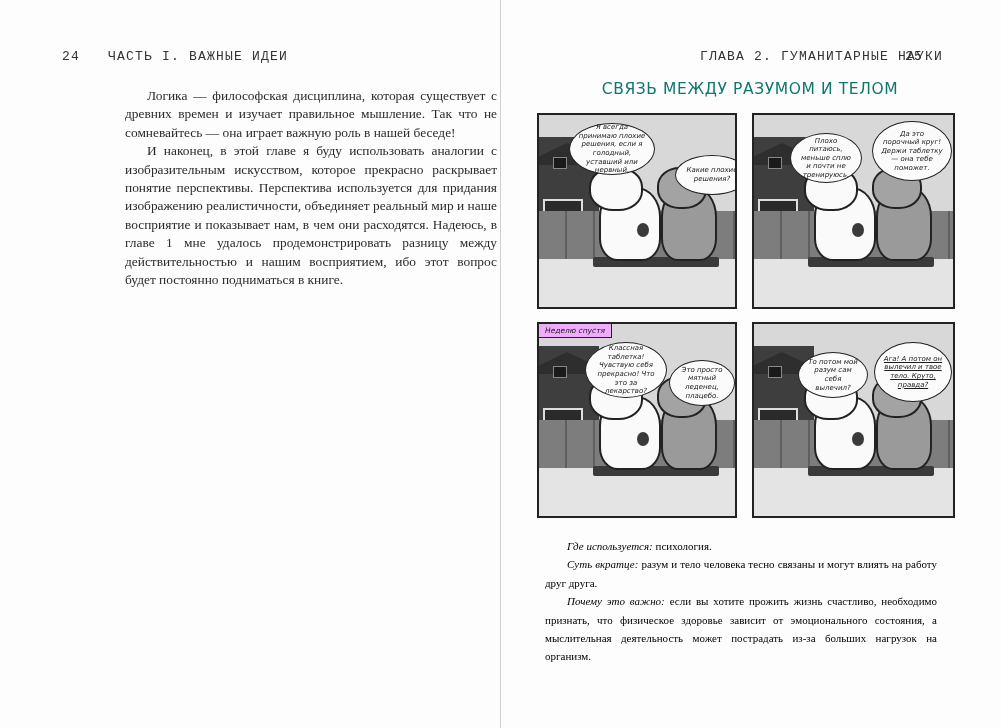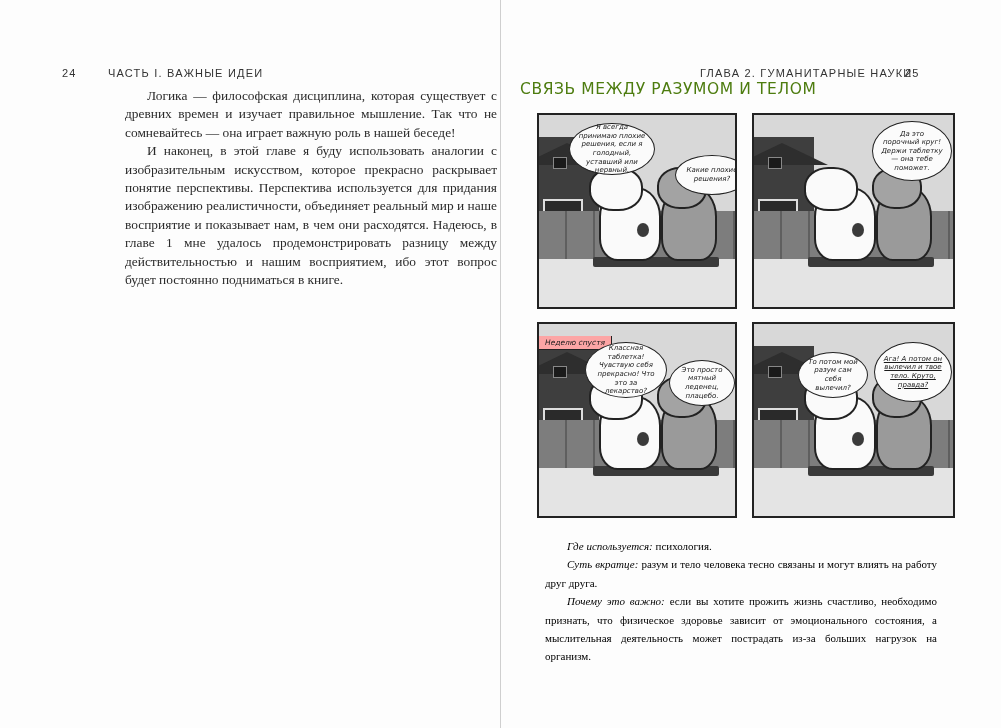--- a/index.html
+++ b/index.html
@@ -1,49 +1,49 @@
 <!DOCTYPE html>
 <html><head>
 <meta charset="utf-8">
 <style>
   html, body { margin:0; padding:0; }
   body { width:1001px; height:728px; background:#ffffff; position:relative; overflow:hidden; font-family:"Liberation Serif", serif; color:#2b2b2b; }
   .page { position:absolute; top:0; height:728px; background:#fdfdfd; }
   .page.left { left:0; width:500px; }
   .page.right { left:501px; width:500px; }
   .gutter { position:absolute; left:500px; top:0; width:1px; height:728px; background:#cfcfcf; }
-  .running { position:absolute; top:49px; font-family:Liberation Sans, sans-serif; font-size:11px; letter-spacing:1.2px; color:#333;margin-top:18px; }
+  .running { position:absolute; top:49px; font-family:Liberation Mono, monospace; font-size:13px; letter-spacing:1.2px; color:#333; }
   .pg-num-left { left:62px; }
   .run-left { left:108px; }
   .run-right { left:700px; }
   .pg-num-right { left:905px; }
   .body-text { position:absolute; left:86px; top:87px; width:372px; font-size:13.4px; line-height:18.4px; text-align:justify; color:#2a2a2a;margin-left:39px; }
   .body-text p { margin:0; text-indent:22px; }
-  .section-title { position:absolute; left:520px; top:80px; width:460px; text-align:left; font-family:"DejaVu Sans", sans-serif; font-size:15.5px; letter-spacing:0.6px; color:#4d7c0f; }
+  .section-title { position:absolute; left:520px; top:80px; width:460px; text-align:center; font-family:"DejaVu Sans", sans-serif; font-size:15.5px; letter-spacing:0.6px; color:#0f766e; }
   .comic { position:absolute; left:537px; top:113px; width:420px; height:410px; }
   .panel { position:absolute; width:200px; height:196px; border:2px solid #222; box-sizing:border-box; overflow:hidden; background:#cfcfcf; }
   .panel.p1 { left:0; top:0; }
   .panel.p2 { left:215px; top:0; width:203px; }
   .panel.p3 { left:0; top:209px; }
   .panel.p4 { left:215px; top:209px; width:203px; }
   .sky { position:absolute; left:0; top:0; width:100%; height:60%; background:#d8d8d8; }
   .barn { position:absolute; left:-4px; top:22px; width:64px; height:90px; background:#3e3e3e; }
   .barn-roof { position:absolute; left:-14px; top:6px; width:0; height:0; border-left:46px solid transparent; border-right:46px solid transparent; border-bottom:22px solid #2e2e2e; }
   .barn-window { position:absolute; left:18px; top:20px; width:12px; height:10px; background:#1a1a1a; border:1px solid #888; }
   .barn-door { position:absolute; left:8px; top:62px; width:40px; height:28px; background:#2a2a2a; border:2px solid #ddd; box-sizing:border-box; }
   .fence { position:absolute; left:0; top:96px; width:100%; height:56px; background:repeating-linear-gradient(90deg,#7d7d7d 0 26px,#5f5f5f 26px 28px); }
   .ground { position:absolute; left:0; bottom:0; width:100%; height:48px; background:#e4e4e4; }
   .bench { position:absolute; left:54px; bottom:40px; width:126px; height:10px; background:#3a3a3a; border-radius:2px; }
   .cow { position:absolute; left:60px; bottom:46px; width:58px; height:70px; background:#fafafa; border:2px solid #222; border-radius:40% 40% 30% 30%; }
   .cow-spot { position:absolute; left:36px; top:34px; width:12px; height:14px; background:#3a3a3a; border-radius:50%; }
   .cow-head { position:absolute; left:50px; bottom:96px; width:50px; height:40px; background:#fafafa; border:2px solid #222; border-radius:45%; }
   .pig { position:absolute; left:122px; bottom:46px; width:52px; height:70px; background:#9a9a9a; border:2px solid #222; border-radius:40% 40% 30% 30%; }
   .pig-head { position:absolute; left:118px; bottom:98px; width:46px; height:38px; background:#a3a3a3; border:2px solid #222; border-radius:45%; }
   .bubble { position:absolute; background:#fbfbfb; border:1.5px solid #222; border-radius:50%; display:flex; align-items:center; justify-content:center; text-align:center; font-family:"DejaVu Sans", sans-serif; font-style:italic; font-size:7px; line-height:8.6px; color:#1a1a1a; padding:4px 8px; box-sizing:border-box; }
-  .caption-box { position:absolute; left:0; top:0; background:#fca5a5; border-right:1.5px solid #222; border-bottom:1.5px solid #222; font-family:"DejaVu Sans", sans-serif; font-style:italic; font-size:7.5px; padding:2px 6px; color:#1a1a1a;margin-top:12px; }
+  .caption-box { position:absolute; left:0; top:0; background:#f0abfc; border-right:1.5px solid #222; border-bottom:1.5px solid #222; font-family:"DejaVu Sans", sans-serif; font-style:italic; font-size:7.5px; padding:2px 6px; color:#1a1a1a; }
   .note-wrap { position:absolute; left:567px; top:537px; width:370px; }
 </style>
 </head>
 <body>
 
 <div class="page left"></div>
 <div class="gutter"></div>
 <div class="page right"></div>
 
 <div class="running pg-num-left">24</div>
@@ -90,20 +90,21 @@
       </div>
     <div class="fence"></div>
     <div class="ground"></div>
     <div class="bench"></div>
     <div class="cow">
         <div class="cow-spot"></div>
       </div>
     <div class="cow-head"></div>
     <div class="pig"></div>
     <div class="pig-head"></div>
+    <div class="bubble" style="left:36px;top:18px;width:72px;height:50px;">Плохо питаюсь, меньше сплю и почти не тренируюсь.</div>
     <div class="bubble" style="left:118px;top:6px;width:80px;height:60px;">Да это порочный круг! Держи таблетку — она тебе поможет.</div>
   </div>
 
   <div class="panel p3">
     <div class="sky"></div>
     <div class="barn">
         <div class="barn-roof"></div>
         <div class="barn-window"></div>
         <div class="barn-door"></div>
       </div>

